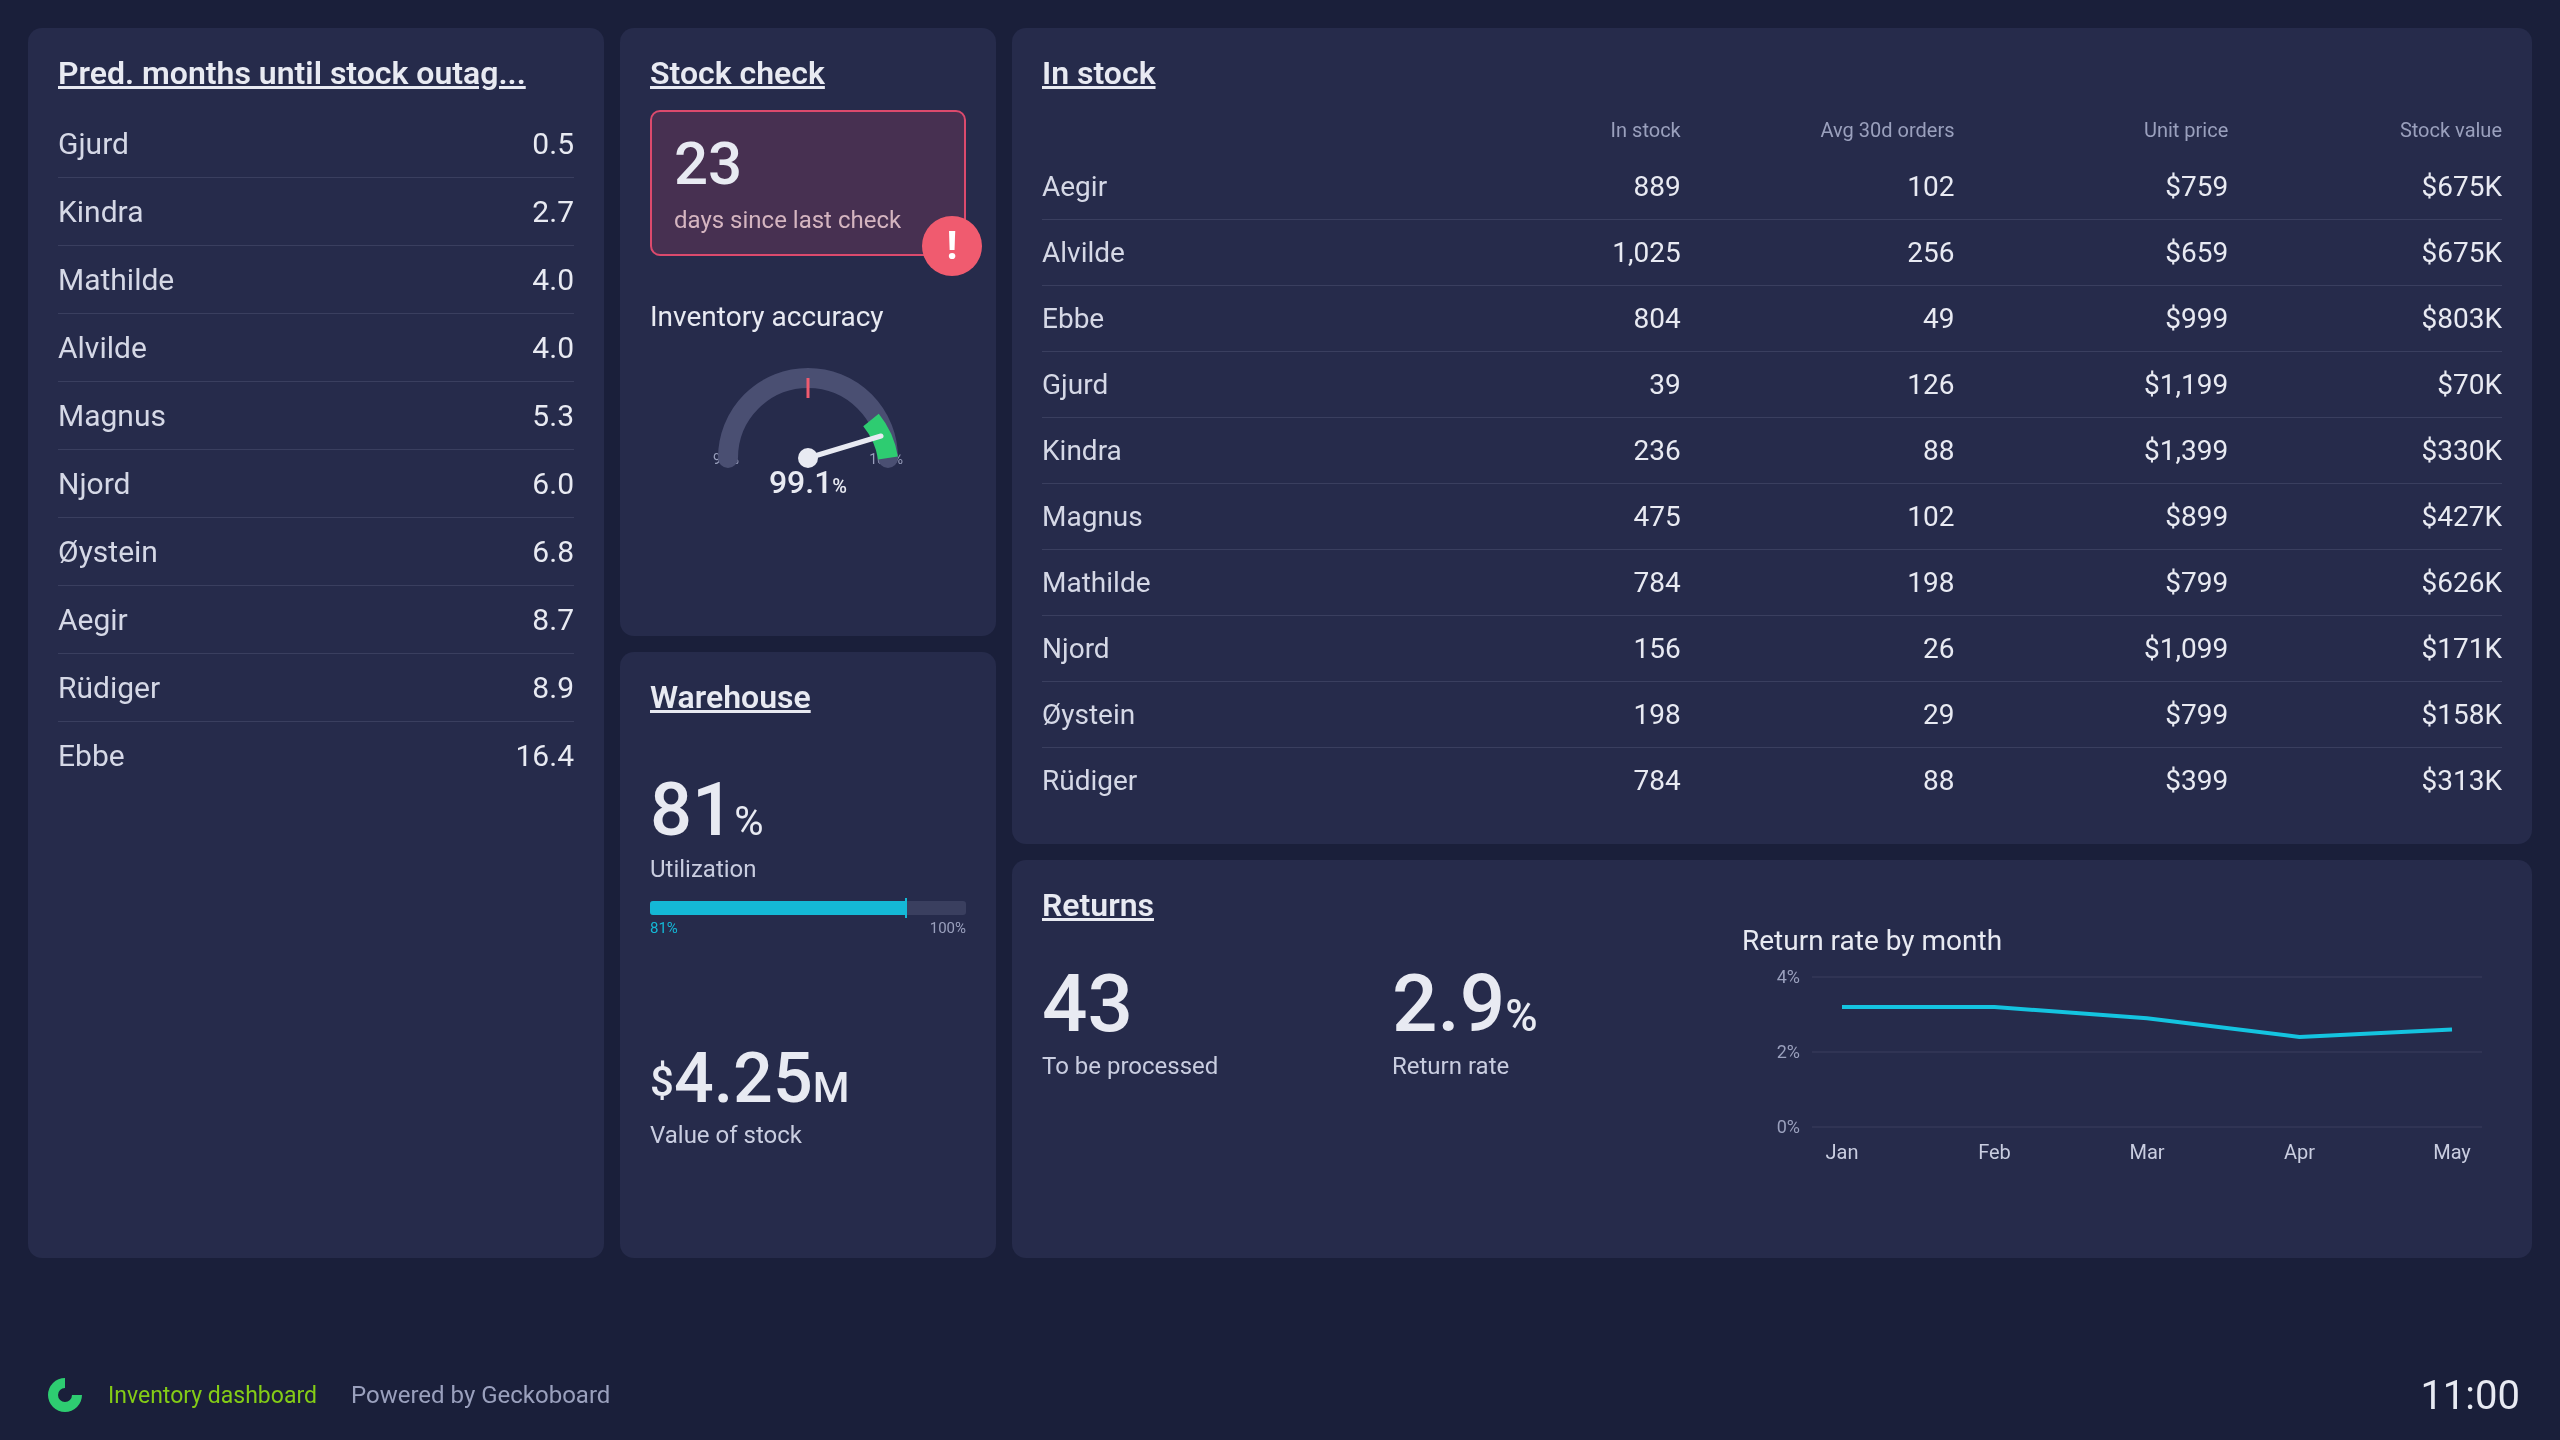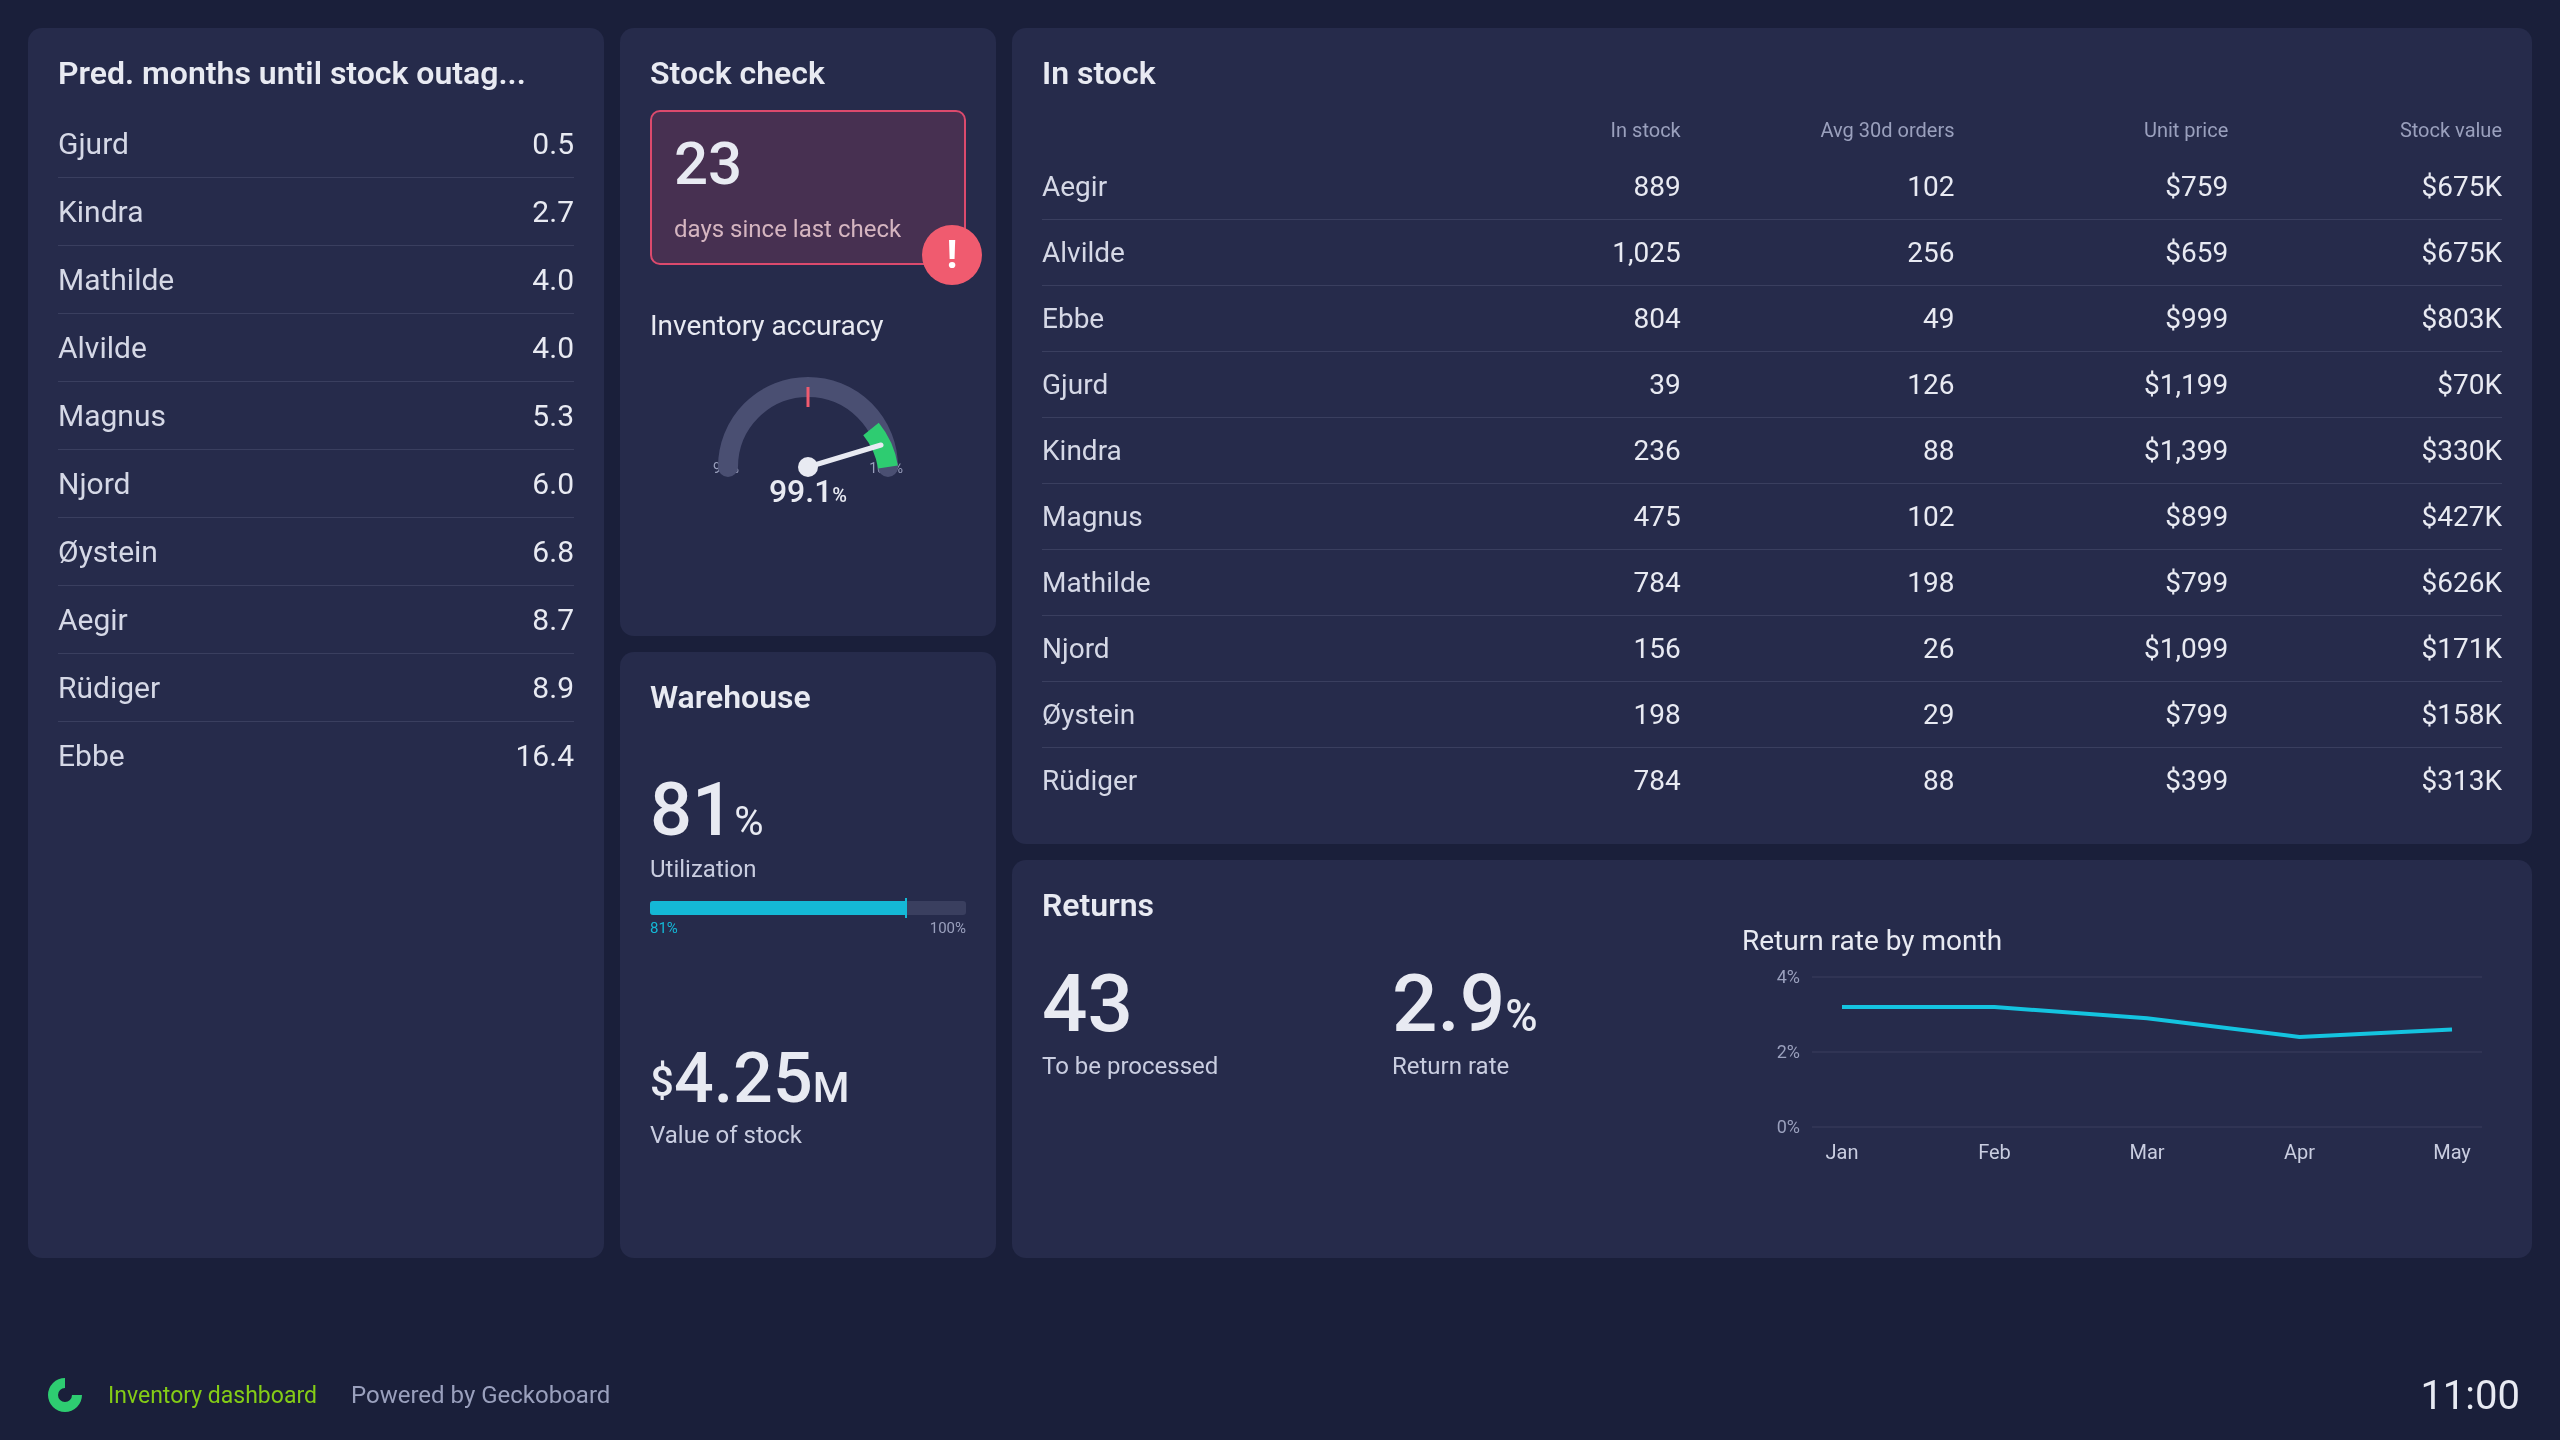--- a/index.html
+++ b/index.html
@@ -23,20 +23,21 @@
     position: relative;
   }
   .card-title {
     font-size: 32px;
     font-weight: 600;
     color: #e8eaf2;
     margin-bottom: 18px;
     white-space: nowrap;
     overflow: hidden;
     text-overflow: ellipsis;
+    text-decoration: underline;
   }
   
   .col1 { display: flex; flex-direction: column; }
   .outage-list { flex: 1; }
   .outage-row {
     display: flex; justify-content: space-between;
     padding: 16px 0;
     border-bottom: 1px solid #3a3f5f;
     font-size: 30px;
   }
@@ -48,21 +49,21 @@
   .card-stockcheck { height: 608px; }
   .alert-box {
     border: 2px solid #dc4a6d;
     background: rgba(220,74,109,0.18);
     border-radius: 10px;
     padding: 22px 22px 20px;
     position: relative;
     margin-top: 2px;
   }
   .alert-number { font-size: 60px; font-weight: 500; line-height: 1; }
-  .alert-sub { font-size: 24px; color: #d5b5c0; margin-top: 21px; }
+  .alert-sub { font-size: 24px; color: #d5b5c0; margin-top: 12px; }
   .alert-badge {
     position: absolute;
     right: -18px;
     bottom: -22px;
     width: 60px; height: 60px;
     border-radius: 50%;
     background: #f05b6f;
     display: flex; align-items: center; justify-content: center;
   }
   .alert-badge span { color: #fff; font-size: 38px; font-weight: 800; }

